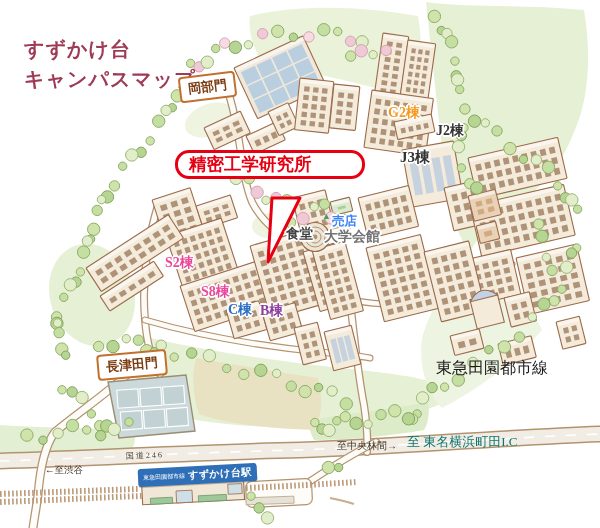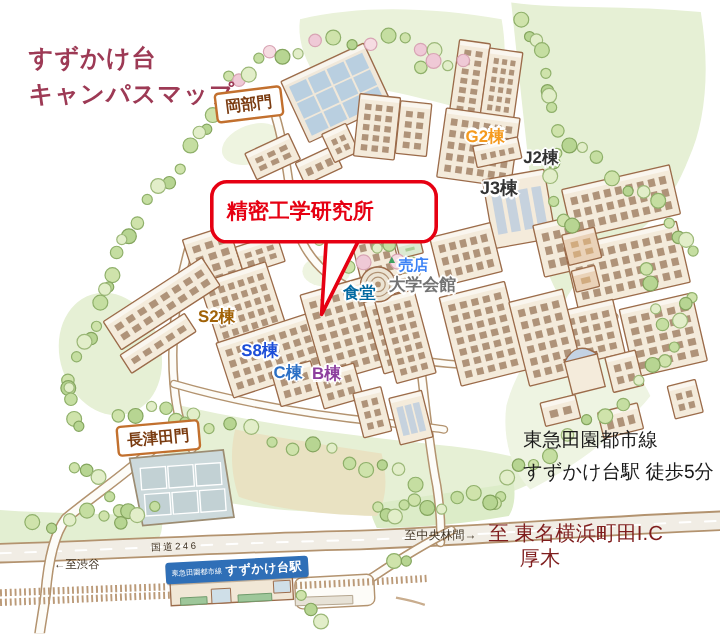--- a/index.html
+++ b/index.html
@@ -1,30 +1,30 @@
 <!DOCTYPE html>
 <html><head>
 <meta charset="utf-8">
 <style>
   html,body{margin:0;padding:0;background:#fff;}
   #stage{position:relative;width:600px;height:528px;overflow:hidden;background:#fff;
-         font-family:Liberation Sans, sans-serif;}
+         font-family:Liberation Serif, serif;}
   #art{position:absolute;left:0;top:0;}
   .lbl{position:absolute;font-weight:bold;font-size:14px;white-space:nowrap;line-height:1;
        text-shadow:-1px -1px 0 #fff,1px -1px 0 #fff,-1px 1px 0 #fff,1px 1px 0 #fff,
                    0 -2px 0 #fff,0 2px 0 #fff,-2px 0 0 #fff,2px 0 0 #fff;}
   .title{position:absolute;left:24px;top:34px;font-size:20px;font-weight:bold;color:#9d3a55;
          line-height:1.5;letter-spacing:1px;}
   .gate{position:absolute;background:#fff;border:2.5px solid #c2702e;border-radius:4px;
         padding:2px 7px;font-size:13px;font-weight:bold;color:#7a3b10;white-space:nowrap;}
   .callout{position:absolute;left:175px;top:150px;width:162px;background:#fff;
-           border:3.5px solid #e60012;border-radius:14px;padding:12px 11px;
+           border:3.5px solid #e60012;border-radius:14px;padding:0 11px;
            color:#e60012;font-weight:bold;font-size:17.5px;line-height:1.3;}
   .access{position:absolute;left:436px;top:355px;font-size:16px;color:#1a1a1a;line-height:1.6;white-space:nowrap;}
-  .tomei{position:absolute;left:407px;top:434px;font-size:17px;color:#7f1d1d;line-height:1.25;white-space:nowrap;}
+  .tomei{position:absolute;left:407px;top:434px;font-size:13px;color:#0f766e;line-height:1.25;white-space:nowrap;}
   .tomei .l2{padding-left:26px;}
   .roadtxt{position:absolute;color:#3f3222;white-space:nowrap;}
   .st-sign{position:absolute;left:138px;top:466px;background:#2f6fb7;border-radius:3px;
            padding:2px 5px;display:flex;align-items:center;gap:3px;color:#fff;
            transform:rotate(-3deg);box-shadow:0 1px 0 rgba(120,90,60,.4);}
   .st-sign .line{font-size:6px;}
   .st-sign .name{font-size:10px;font-weight:bold;letter-spacing:.5px;}
   .tree-ic{position:absolute;left:322px;top:211px;color:#3fa05f;font-size:9px;}
 </style>
 </head>
@@ -996,35 +996,33 @@
 
 <div class="callout">
   <div>精密工学研究所</div>
 </div>
 
 <div class="lbl" style="left:388px;top:106px;color:#f59a1e;">G2棟</div>
 <div class="lbl" style="left:424px;top:124px;color:#333;margin-left:12px;">J2棟</div>
 <div class="lbl" style="left:400px;top:150px;color:#333;font-size:15px;">J3棟</div>
 <span class="tree-ic">▲</span>
 <div class="lbl" style="left:332px;top:215px;color:#3b82f6;font-size:12.5px;">売店</div>
-<div class="lbl" style="left:286px;top:237px;color:#0369a1;font-size:13.5px;">食堂</div>
+<div class="lbl" style="left:286px;top:227px;color:#404040;font-size:13.5px;">食堂</div>
 <div class="lbl" style="left:324px;top:230px;color:#737373;text-align:right;">大学会館</div>
-<div class="lbl" style="left:165px;top:256px;color:#a16207;">S2棟</div>
-<div class="lbl" style="left:201px;top:285px;color:#1d4ed8;">S8棟</div>
+<div class="lbl" style="left:165px;top:256px;color:#ec4899;">S2棟</div>
+<div class="lbl" style="left:201px;top:285px;color:#ec4899;">S8棟</div>
 <div class="lbl" style="left:228px;top:303px;color:#2b6fc5;">C棟</div>
 <div class="lbl" style="left:260px;top:304px;color:#8d3f9e;">B棟</div>
 
 <div class="access">
   <div>東急田園都市線</div>
-  <div>すずかけ台駅 徒歩5分</div>
 </div>
 
 <div class="tomei">
   <div>至 東名横浜町田I.C</div>
-  <div class="l2">厚木</div>
 </div>
 
 <div class="roadtxt" style="left:126px;top:450px;font-size:8px;letter-spacing:2px;transform:rotate(-2deg);">国道246</div>
 <div class="roadtxt" style="left:45px;top:464px;font-size:9.5px;">←至渋谷</div>
 <div class="roadtxt" style="left:337px;top:439px;font-size:10px;">至中央林間→</div>
 
 <div class="st-sign">
   <span class="line">東急田園都市線</span>
   <span class="name">すずかけ台駅</span>
 </div>

